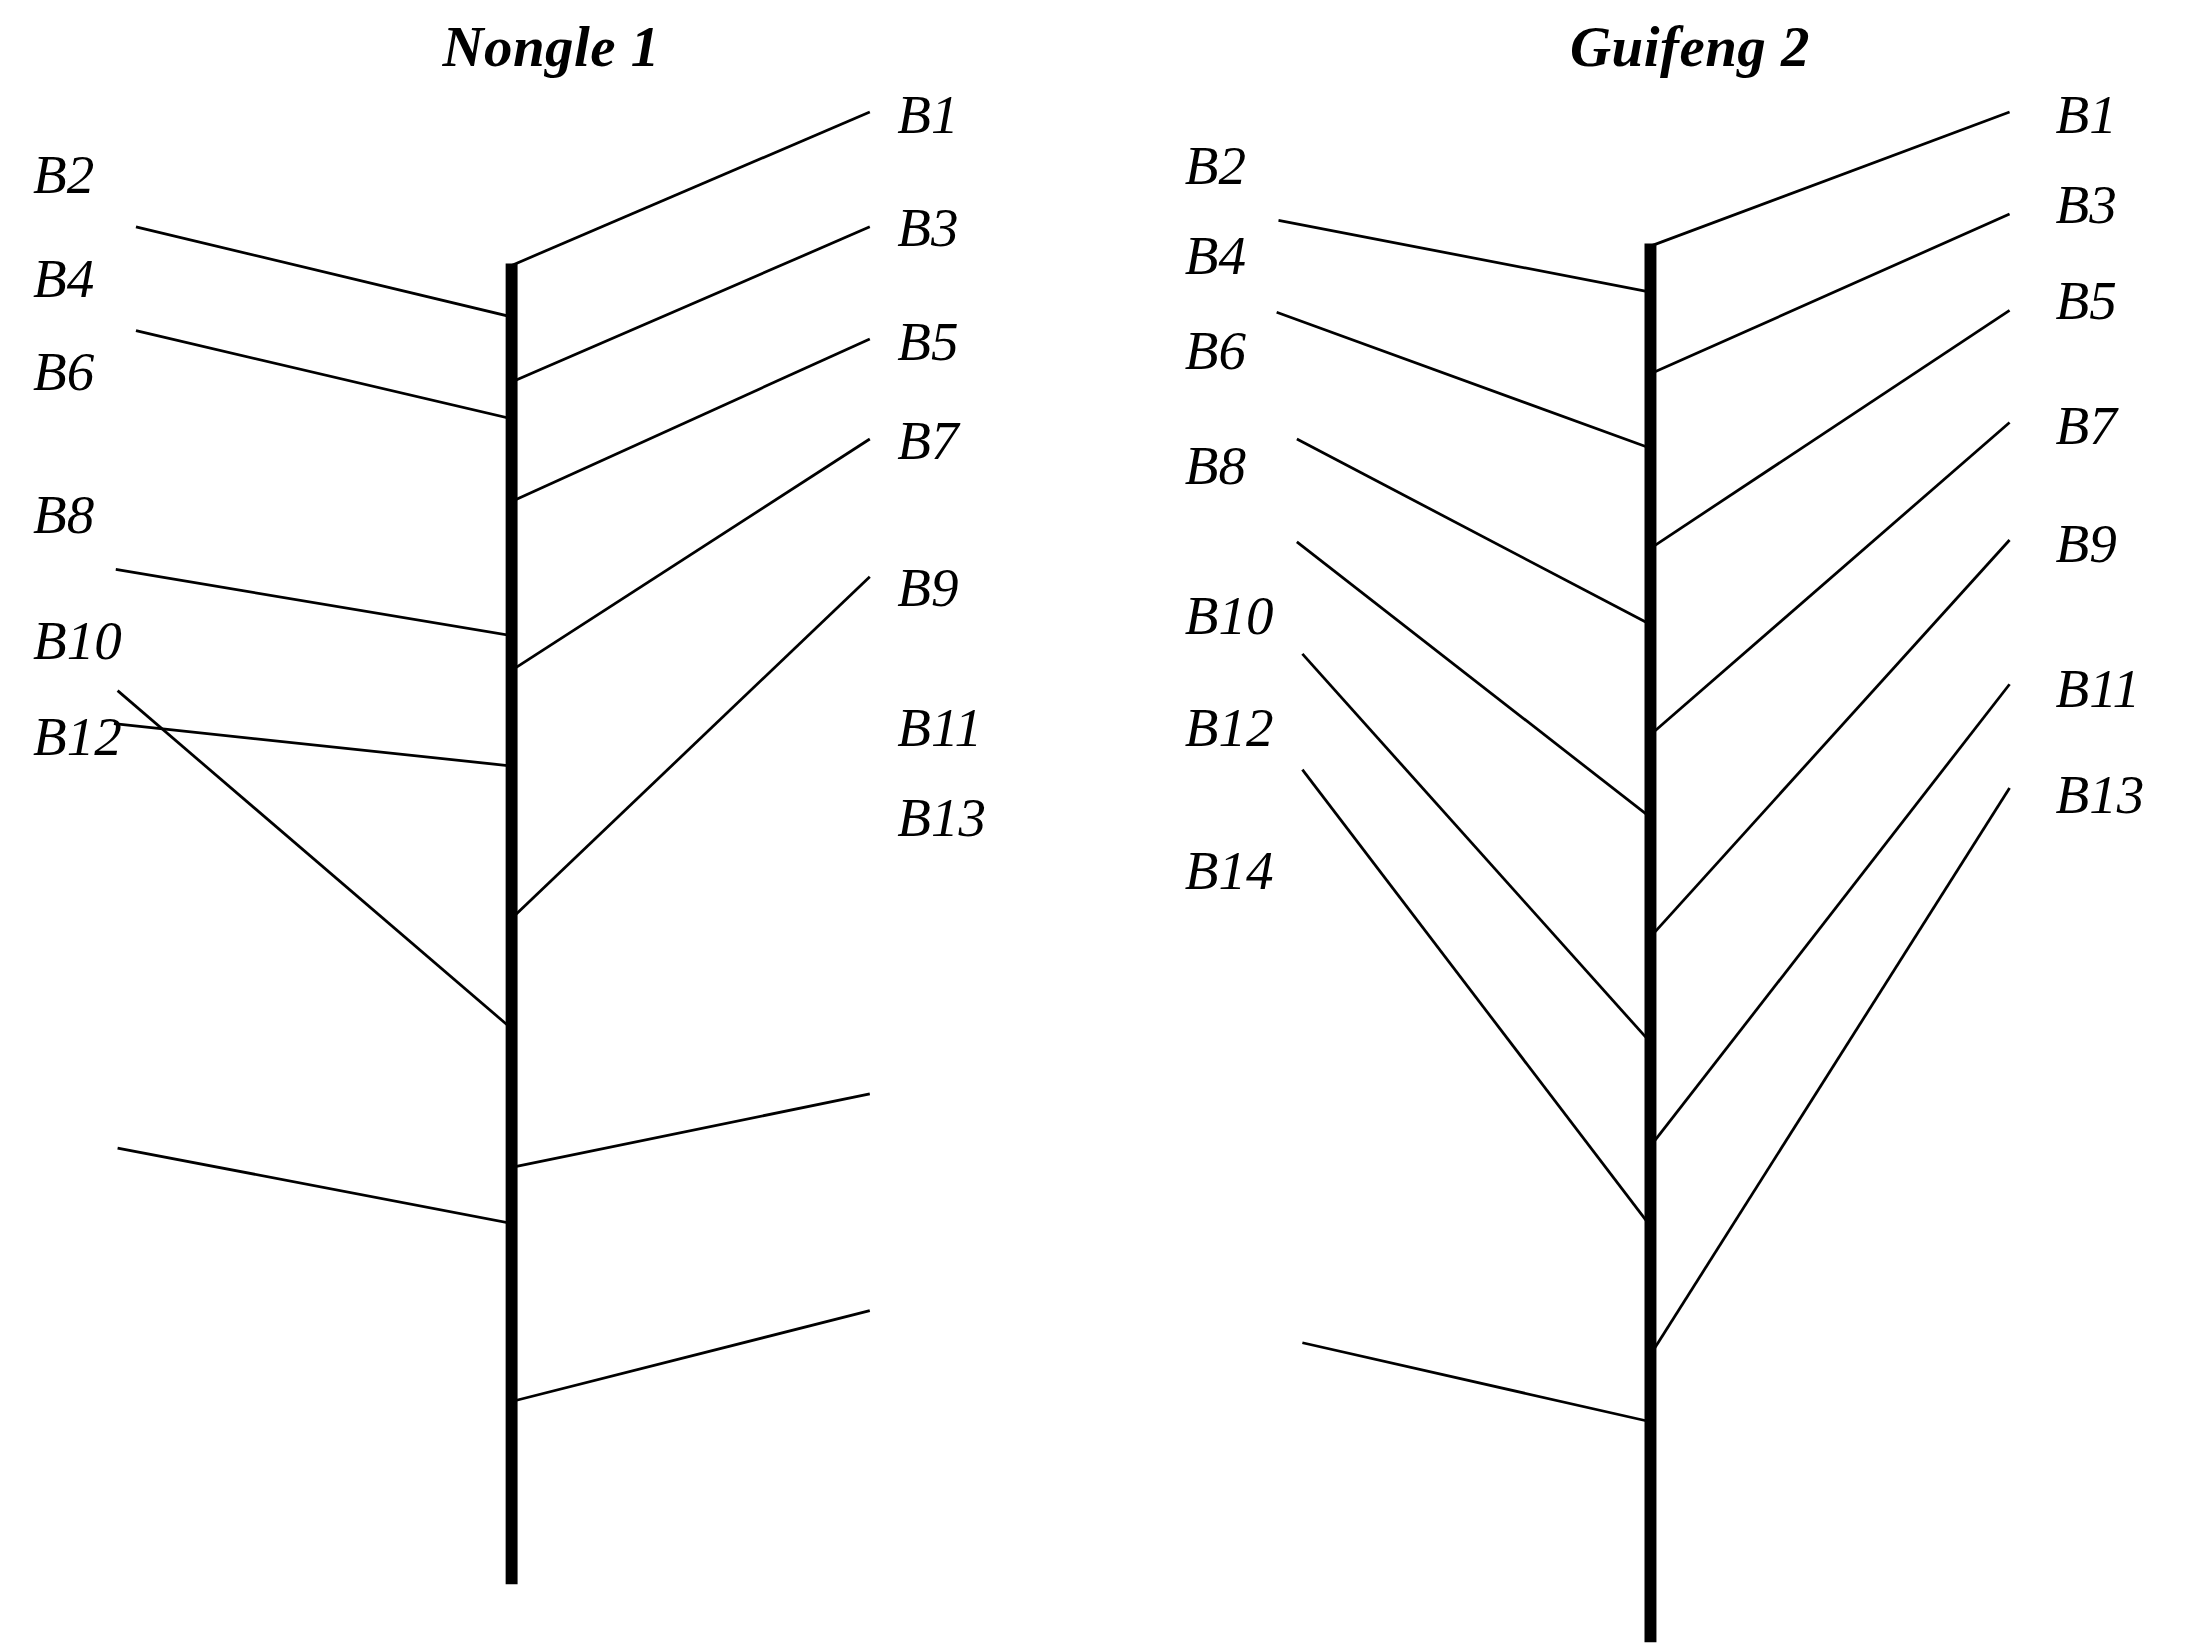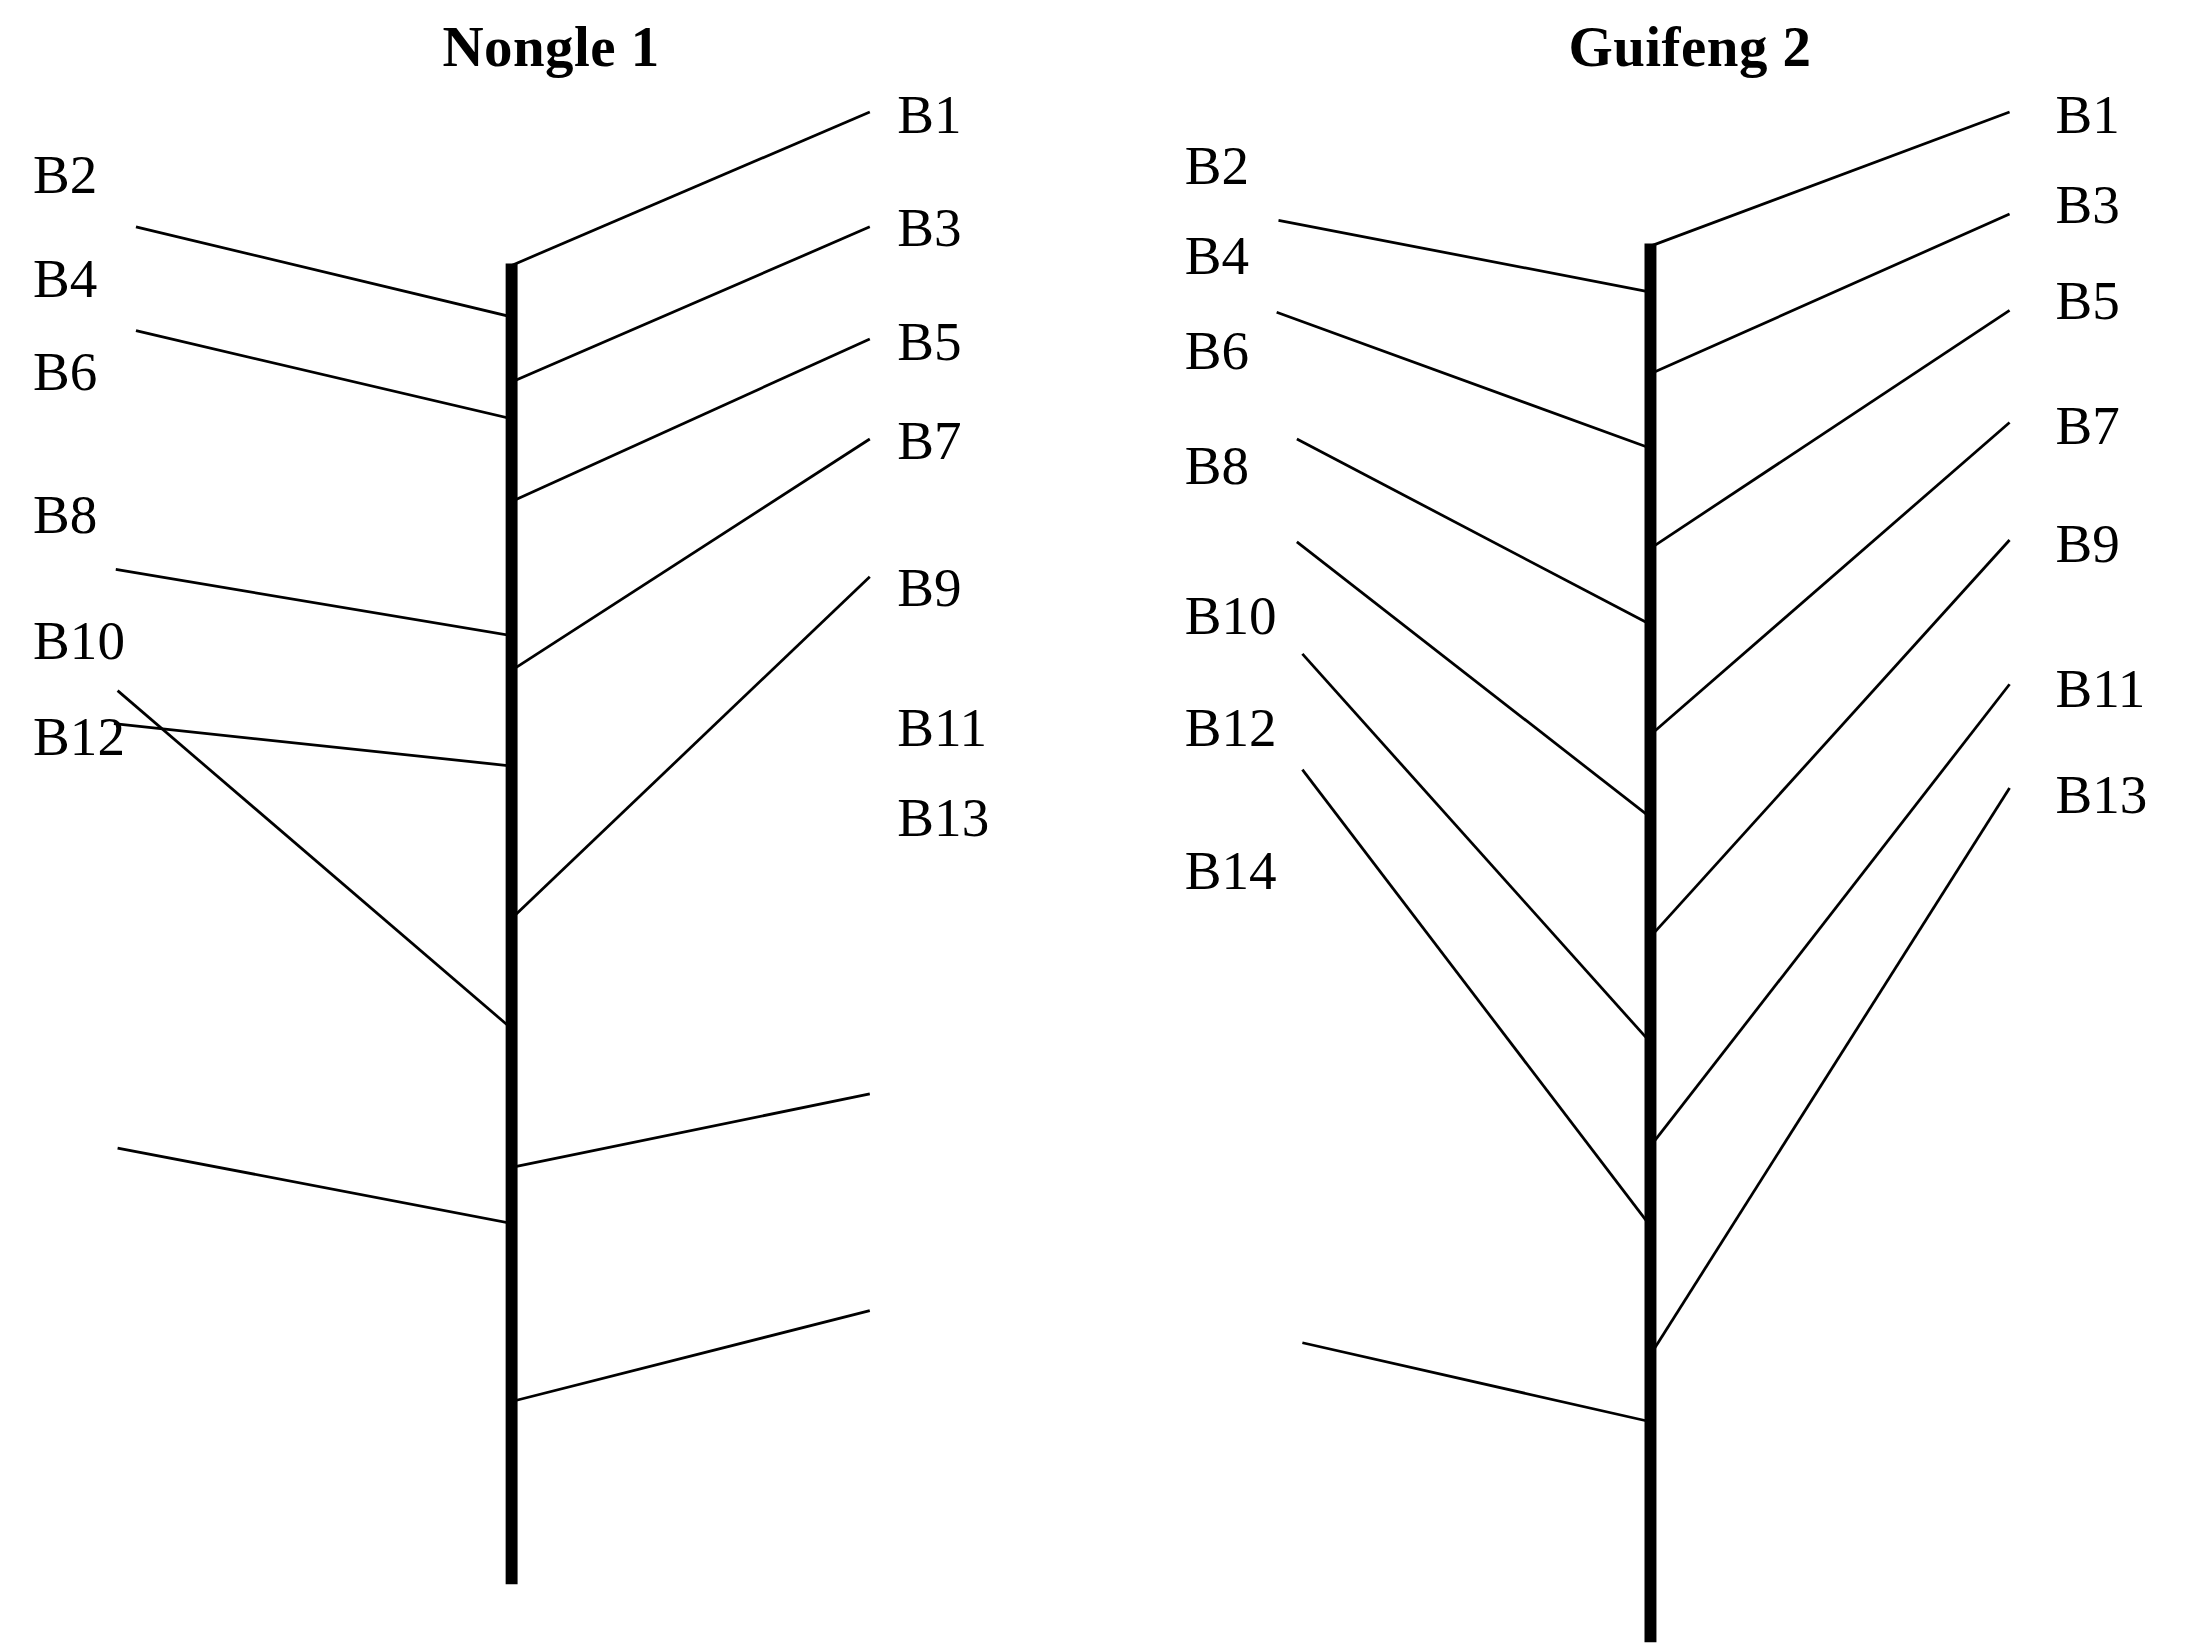--- a/index.html
+++ b/index.html
@@ -14,20 +14,21 @@
     position: relative;
     overflow: hidden;
     font-family: "Liberation Serif", "DejaVu Serif", serif;
     color: #000000;
   }
   #figure-root {
     position: absolute;
     left: 0; top: 0;
     width: 2208px;
     height: 1644px;
+    font-style: italic;
   }
   svg.diagram-svg {
     position: absolute;
     left: 0; top: 0;
     width: 2208px;
     height: 1644px;
     display: block;
   }
   .panel-title {
     font-family: "Liberation Serif", "DejaVu Serif", serif;

